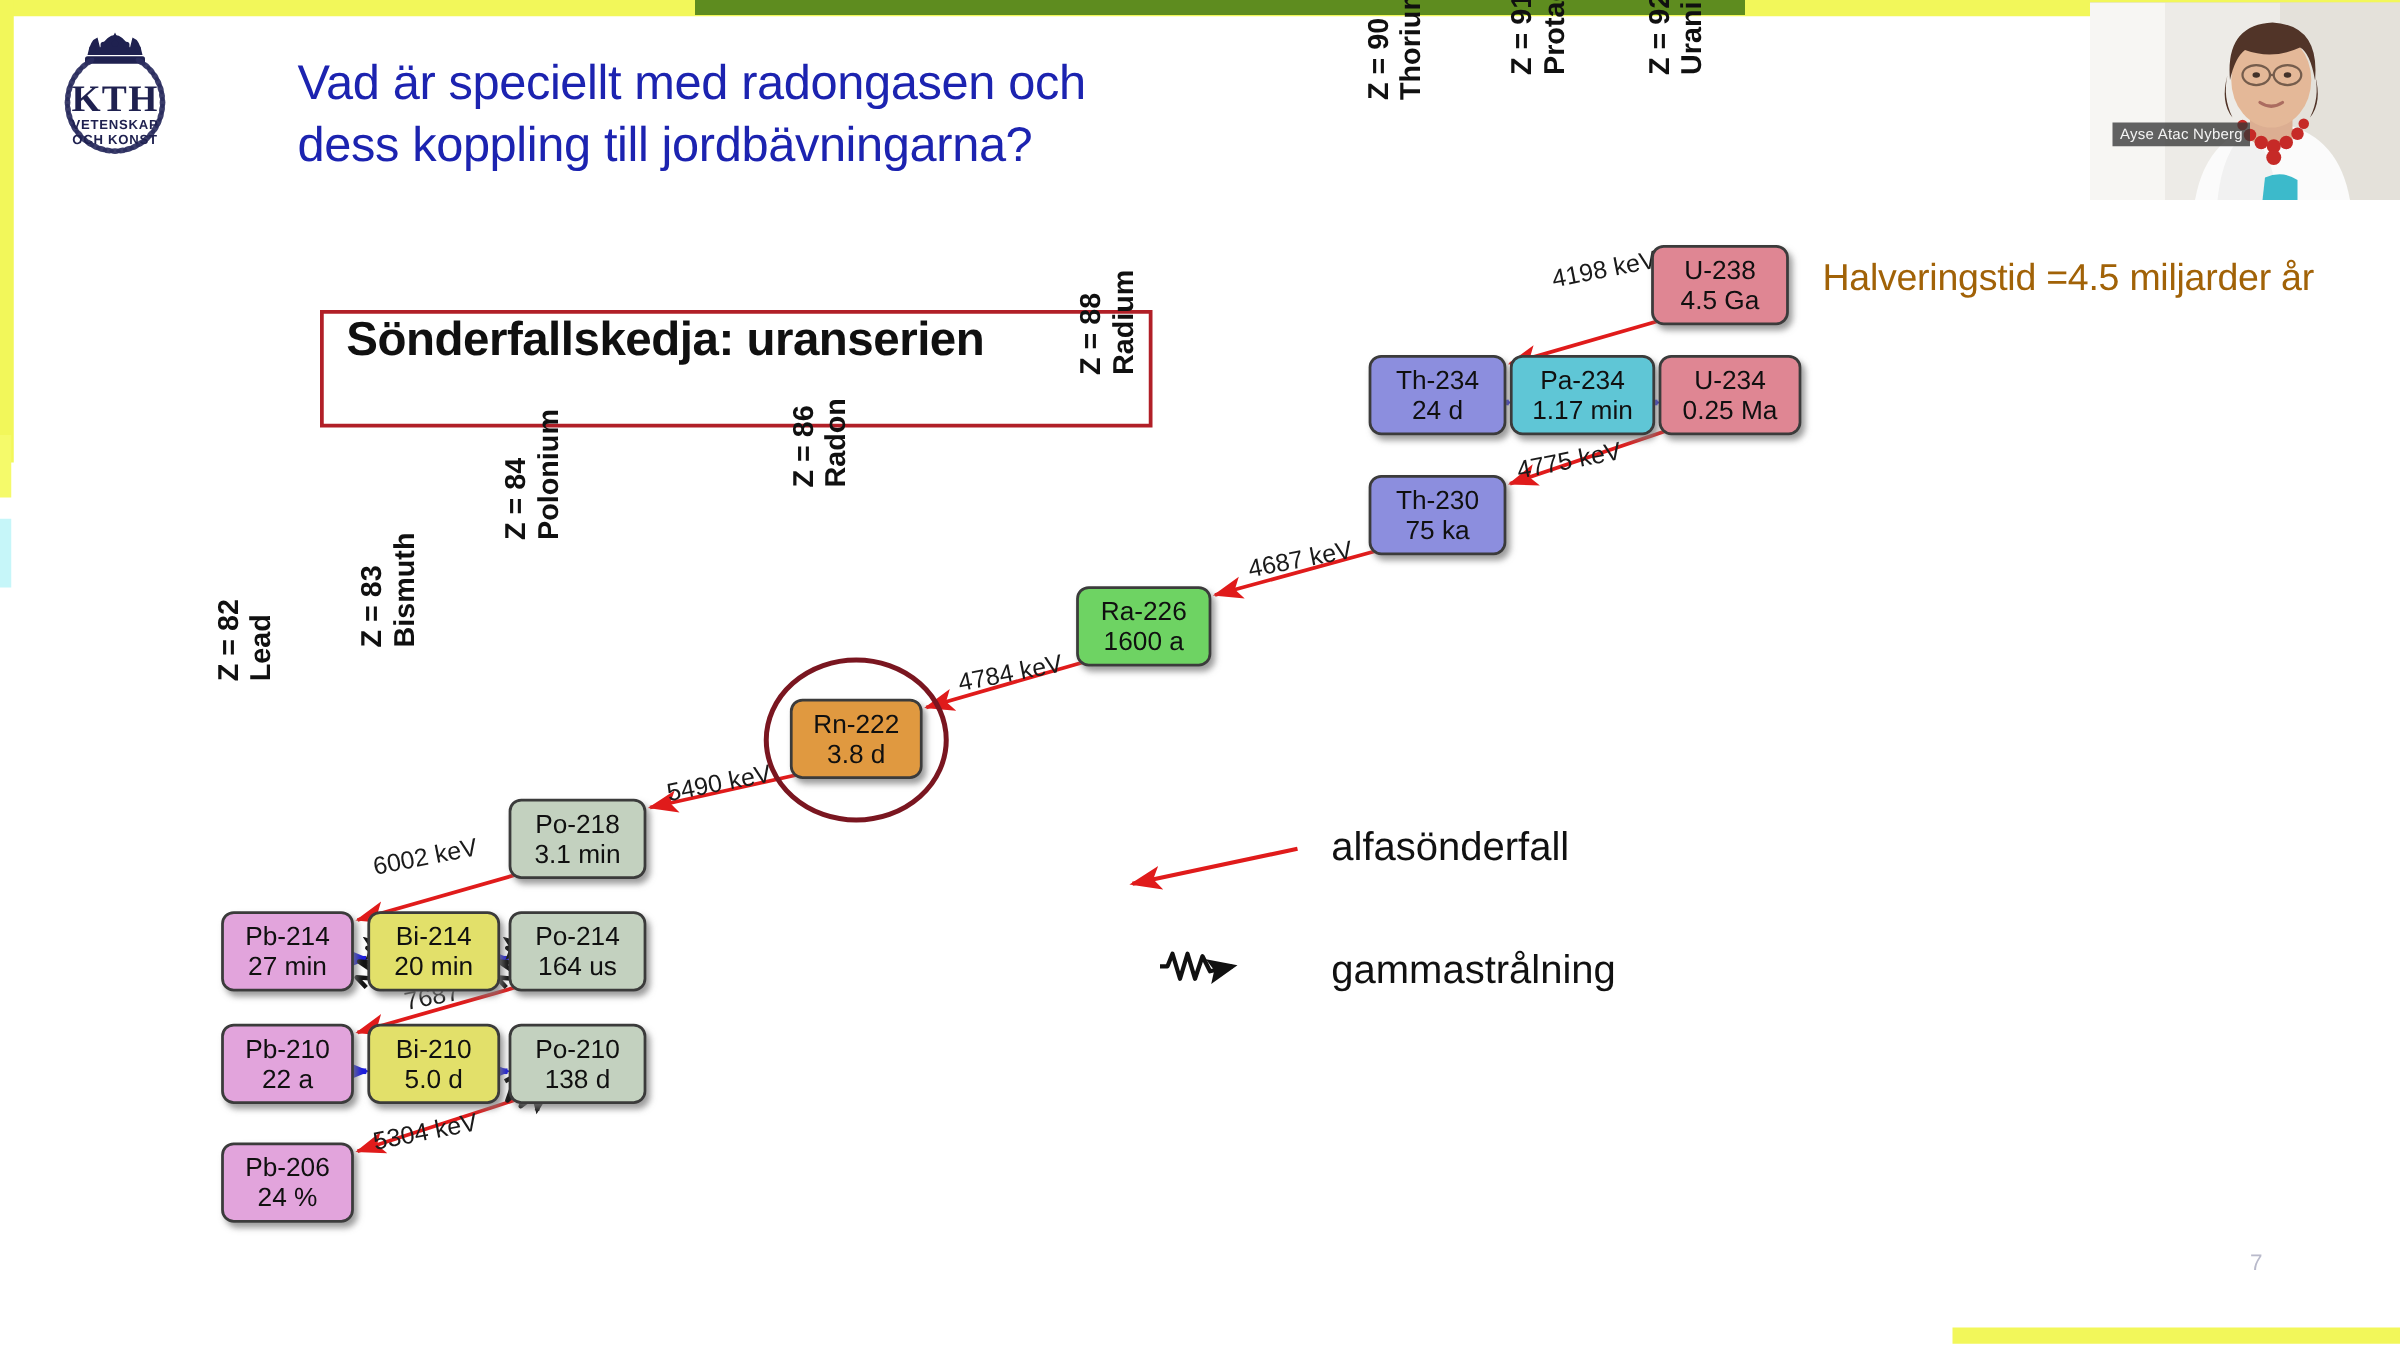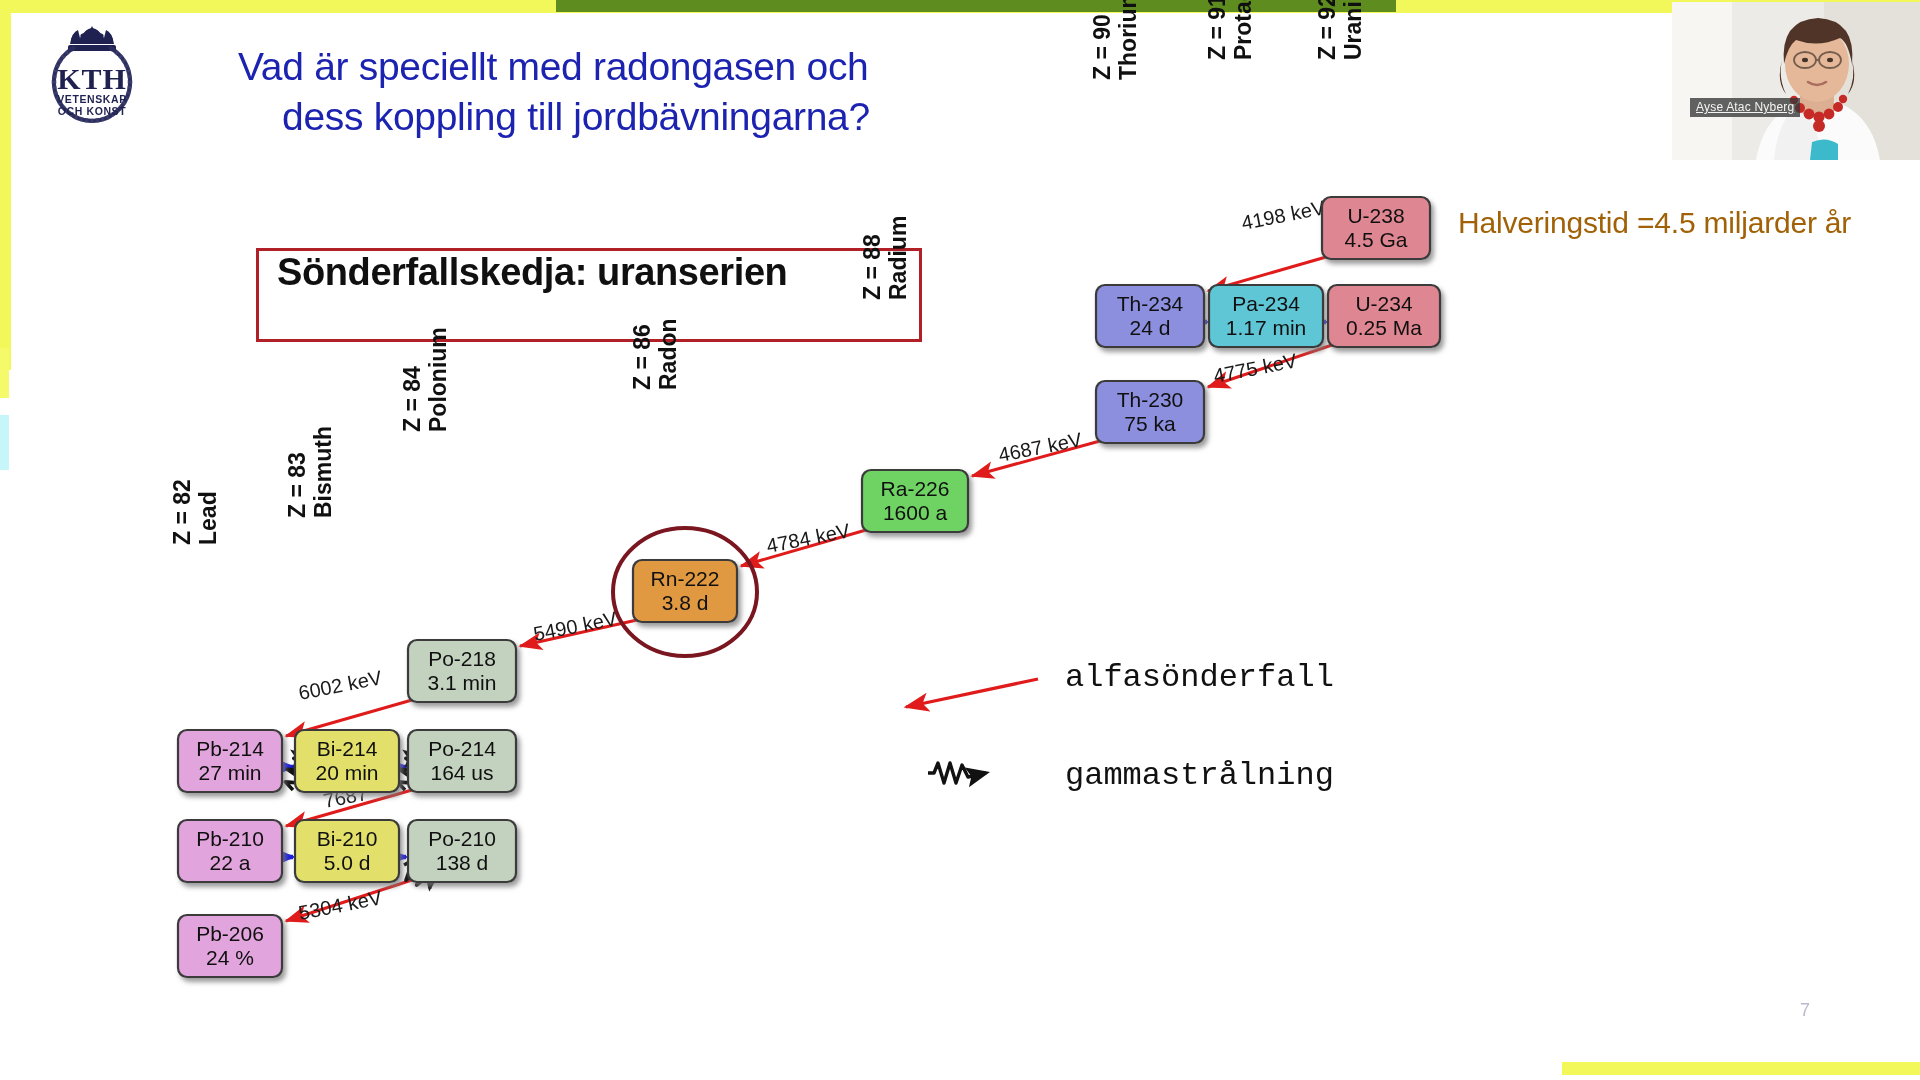--- a/index.html
+++ b/index.html
@@ -21,21 +21,21 @@
 
   
   #kth-logo{position:absolute;left:22px;top:14px;width:140px;height:120px;}
 
   
   #slide-title{
     position:absolute;left:238px;top:42px;width:880px;
     color:#1c23b0;font-weight:normal;font-size:39px;line-height:1.27;
     letter-spacing:-0.3px;
   }
-  #slide-title .l2{display:block;margin-left:44px;}
+  #slide-title .l2{display:block;}
 
   
   #chain-heading-box{
     position:absolute;left:256px;top:248px;width:660px;height:88px;
     border:3px solid #b11f27;background:#ffffff;
     display:flex;
   }
   #chain-heading-text{
     padding-left:18px;font-size:38px;font-weight:bold;color:#101010;
     letter-spacing:-0.4px;
@@ -45,21 +45,21 @@
   #halflife-note{
     position:absolute;left:1430px;top:206px;font-size:30px;color:#a16207;
     white-space:nowrap;letter-spacing:-0.2px;padding-left:28px;
   }
 
   
   #decay-diagram{position:absolute;left:0;top:0;width:1920px;height:1080px;}
 
   
   #legend{position:absolute;left:890px;top:665px;width:560px;}
-  .legend-row{position:relative;height:78px;font-family:Liberation Mono, monospace;}
+  .legend-row{position:relative;height:78px;}
   .legend-label{position:absolute;left:175px;font-size:32px;color:#111;white-space:nowrap;}
   #legend-row-alpha .legend-label{top:-6px;}
   #legend-row-beta .legend-label{top:-4px;}
   #legend-row-gamma .legend-label{top:14px;}
   .legend-glyph{position:absolute;left:0;top:0;width:165px;height:60px;}
 
   
   #video-overlay{
     position:absolute;left:1672px;top:2px;width:248px;height:158px;
     overflow:hidden;background:#d8d6d2;
@@ -68,21 +68,20 @@
     background:
       radial-gradient(circle at 62% 58%, rgba(196,150,120,0.0) 0 0),
       linear-gradient(100deg,#f2efe9 0%,#e9e5de 28%,#dedad2 52%,#eceae5 100%);
   }
   #video-person{position:absolute;left:0;top:0;width:248px;height:158px;}
   #video-name-badge{
     position:absolute;left:18px;top:96px;
     background:rgba(55,55,55,0.78);color:#f4f4f4;
     font-size:12px;padding:2px 6px 3px 6px;letter-spacing:0.2px;
     font-family:"Liberation Sans", sans-serif;
-    text-decoration:underline;
   }
 
   
   #page-number{
     position:absolute;left:1800px;top:1000px;font-size:18px;color:#b9bacb;
   }
 </style>
 </head>
 <body>
 

